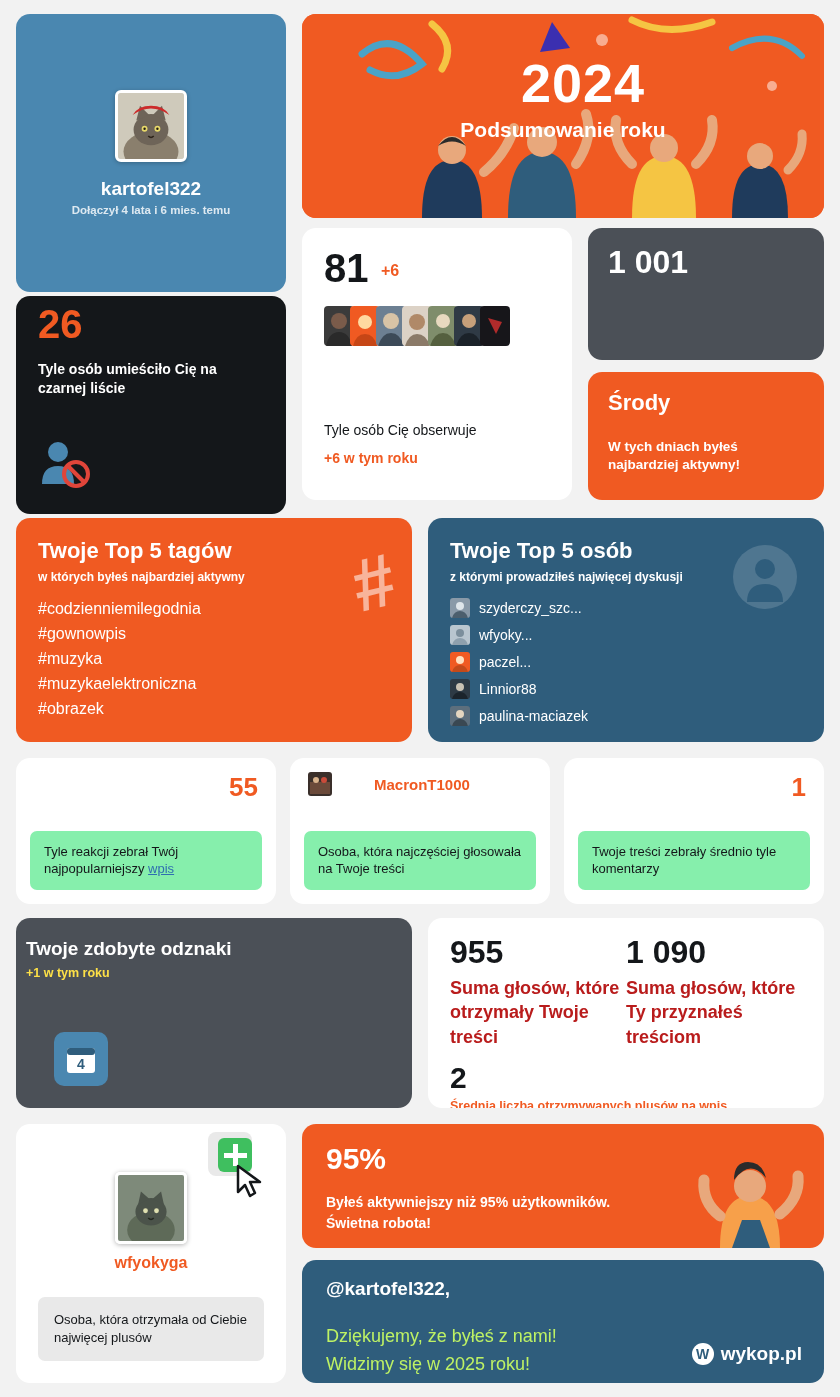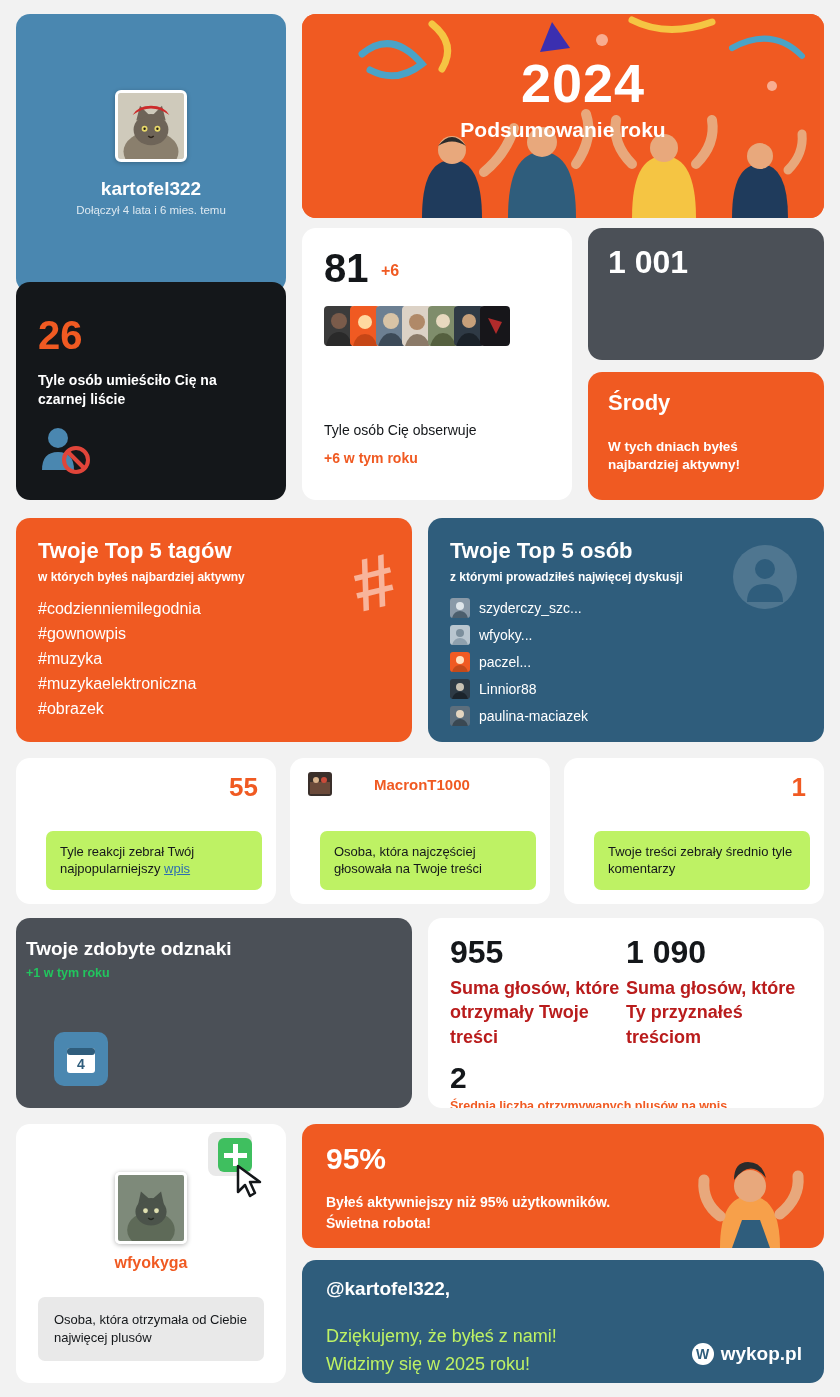--- a/index.html
+++ b/index.html
@@ -25,43 +25,43 @@
     align-items: center; justify-content: center;
   }
   #profile .avatar-frame {
     width: 72px; height: 72px; border-radius: 6px;
     background: #d8d8d8; border: 3px solid #ffffff;
     overflow: hidden; position: relative;
     box-shadow: 0 1px 4px rgba(0,0,0,.25);
   }
   .cat-art { position: absolute; inset: 0; }
   .nick { color: #ffffff; font-size: 19px; font-weight: bold; margin-top: 16px; }
-  .joined { color: #dde9f1; font-size: 11.5px; margin-top: 4px; }
+  .joined { color: #dde9f1; font-size: 11.5px; margin-top: 4px; font-weight: bold; }
 
   
   #hero {
     left: 302px; top: 14px; width: 522px; height: 204px;
     background: #f05a22;
   }
   #hero .hero-inner { position: absolute; inset: 0; }
   .hero-year {
     position: absolute; left: 0; right: 0; top: 38px;
     text-align: center; color: #ffffff;
     font-size: 54px; font-weight: bold; letter-spacing: 1px; padding-left: 40px;
   }
   .hero-sub {
     position: absolute; left: 0; right: 0; top: 104px;
     text-align: center; color: #ffffff;
     font-size: 21px; font-weight: bold;
   }
 
   
   #blacklist {
-    left: 16px; top: 282px; width: 270px; height: 218px;
-    background: #14171a; padding: 33px 22px;
+    left: 16px; top: 296px; width: 270px; height: 218px;
+    background: #14171a; padding: 8px 22px;
   }
   .big-orange { color: #f05a22; font-size: 40px; font-weight: bold; line-height: 1; }
   #blacklist .desc { color:#ffffff; font-size: 14px; font-weight: bold; margin-top: 16px; line-height: 1.35; }
   .block-user-icon { position: absolute; left: 22px; bottom: 22px; }
 
   
   #followers {
     left: 302px; top: 228px; width: 270px; height: 272px;
     background: #ffffff; padding: 20px 22px;
   }
@@ -122,33 +122,33 @@
   .small3 { background: #ffffff; top: 758px; height: 146px; }
   #s1 { left: 16px; width: 260px; }
   #s2 { left: 290px; width: 260px; }
   #s3 { left: 564px; width: 260px; }
   .small3 .topline { padding: 14px 18px 0; display:flex; align-items:center; }
   .small3 .n-right { color:#f05a22; font-size: 26px; font-weight: bold; width:100%; text-align:right; }
   .small3 .namebox { display:flex; align-items:center;gap:32px; }
   .small3 .namebox .mini { width:24px; height:24px; border-radius:3px; overflow:hidden; margin-right:10px; position:relative; }
   .small3 .namebox .nm { color:#f05a22; font-size: 15px; font-weight: bold; }
   .small3 .grey {
-    position: absolute; left: 30px; right: 14px; bottom: 14px;
-    background: #bef264; border-radius: 7px; padding: 12px 14px;
+    position: absolute; left: 14px; right: 14px; bottom: 14px;
+    background: #86efac; border-radius: 7px; padding: 12px 14px;
     color: #14171a; font-size: 13px; line-height: 1.35; margin-top: 47px;
   }
   .linkish { color:#2f6fb0; text-decoration: underline; }
 
   
   #badges {
     left: 16px; top: 918px; width: 396px; height: 190px;
     background: #4b5057; padding: 20px 10px;
   }
   #badges h2 { color:#ffffff; font-size: 19px; font-weight: bold; }
-  #badges .sub { color:#22c55e; font-size: 12.5px; font-weight: bold; margin-top: 6px; }
+  #badges .sub { color:#fde047; font-size: 12.5px; font-weight: bold; margin-top: 6px; }
   .badge-icon {
     position: absolute; left: 38px; bottom: 22px;
     width: 54px; height: 54px; border-radius: 10px; background: #4a87b0;
     display:flex; align-items:center; justify-content:center;
   }
 
   
   #votes {
     left: 428px; top: 918px; width: 396px; height: 190px;
     background: #ffffff; padding: 18px 22px;

